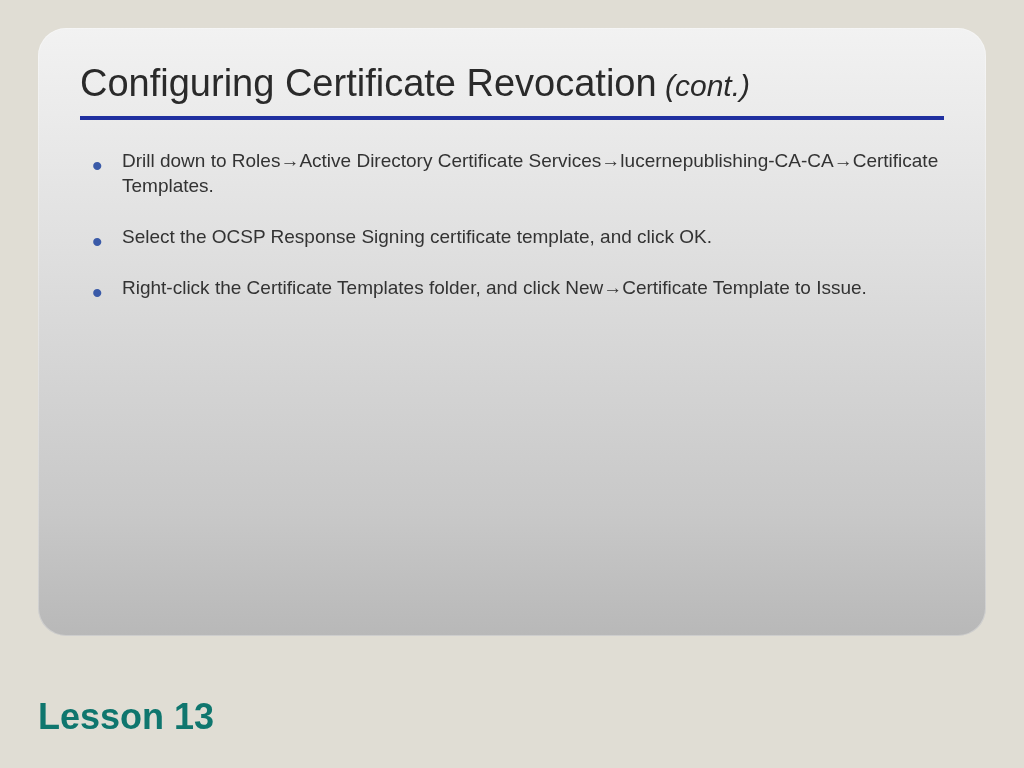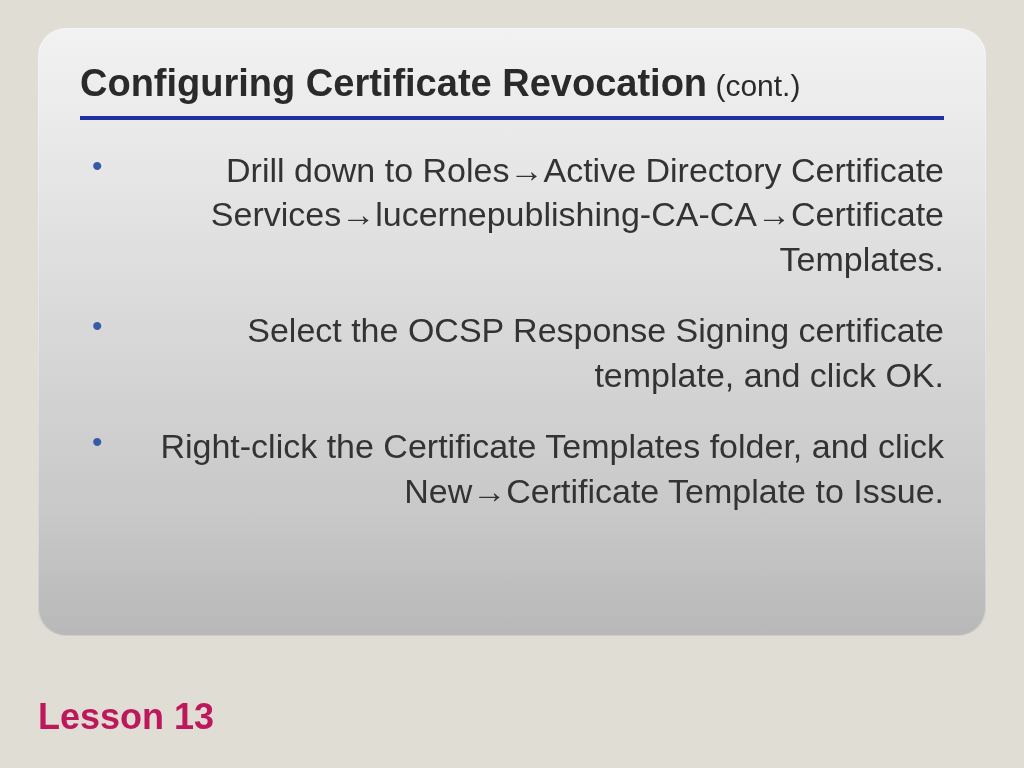--- a/index.html
+++ b/index.html
@@ -26,62 +26,62 @@
       padding: 32px 42px 20px 42px;
       box-shadow: inset 0 0 0 1px rgba(255,255,255,0.3);
     }
     .title {
       font-weight: bold;
       color: #2a2a2a;
       font-size: 38px;
       line-height: 1.25;
     }
     .title-main {
-      font-weight: bold;
+      font-weight: normal;
     }
     .title-suffix {
       font-weight: normal;
       font-size: 30px;
+      font-style: italic;
     }
     .underline {
       width: 100%;
       height: 4px;
       background: #2030a0;
       margin-top: 8px;
       margin-bottom: 28px;
     }
     .bullets {
       list-style: none;
       padding-left: 10px;
     }
     .bullets li {
       position: relative;
       padding-left: 32px;
       margin-bottom: 26px;
-      font-size: 34px;
+      font-size: 19px;
       color: #333;
       line-height: 1.32;
-      text-align: right;
     }
     .bullets li::before {
       content: "•";
       position: absolute;
       left: 2px;
       top: 0;
       color: #3a5aa8;
       font-size: 30px;
       line-height: 1.2;
     }
     .footer-label {
       position: absolute;
       left: 38px;
       bottom: 30px;
       font-size: 36px;
       font-weight: bold;
-      color: #be185d;
+      color: #0f766e;
     }
   </style>
 </head>
 <body>
 
 <div class="slide-container">
   <div class="title">
     <span class="title-main">Configuring Certificate Revocation</span><span class="title-suffix"> (cont.)</span>
   </div>
   <div class="underline"></div>

